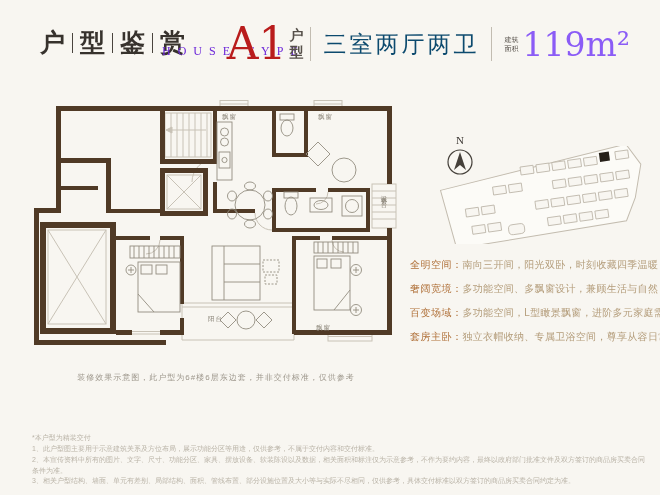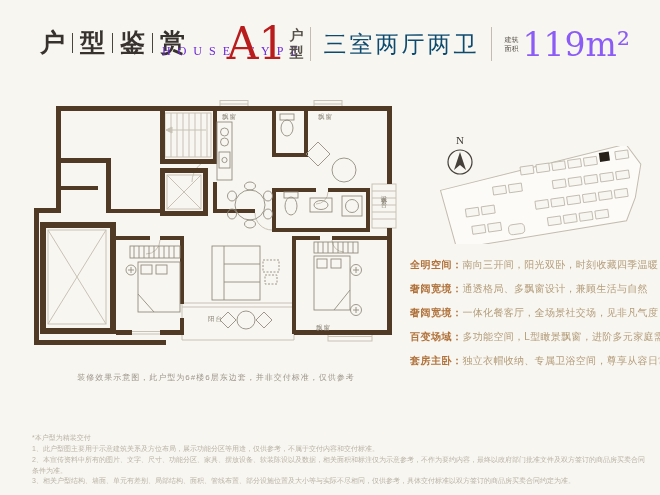--- a/index.html
+++ b/index.html
@@ -23,21 +23,21 @@
   .plan-label{position:absolute;font-size:6.5px;color:#8b8579;letter-spacing:1px;white-space:nowrap;}
   .plan-label.vert{writing-mode:vertical-rl;letter-spacing:2px;}
   .caption{position:absolute;left:32px;top:372px;width:368px;text-align:center;
            font-size:8px;letter-spacing:1px;color:#9d978c;}
   
   .compass{position:absolute;left:442px;top:134px;width:36px;text-align:center;}
   .compass .n{font-family:"Liberation Serif",serif;font-size:11px;color:#3a3531;display:block;margin-bottom:1px;}
   .siteplan{position:absolute;left:434px;top:146px;}
   .features{position:absolute;left:410px;top:258px;width:248px;}
   .feature{margin-bottom:10px;font-size:10px;white-space:nowrap;}
-  .feature .flabel{font-weight:700;color:#b0713a;letter-spacing:.5px;}
+  .feature .flabel{font-weight:400;color:#b0713a;letter-spacing:.5px;}
   .feature .ftext{color:#b49d7b;letter-spacing:.3px;margin-top:38px;}
   
   .disc{position:absolute;left:32px;top:433px;width:614px;font-size:7px;line-height:1.55;color:#bab4a8;}
   .disc div{margin:0;}
 </style>
 </head>
 <body>
 
 <div class="canvas">
 
@@ -278,24 +278,21 @@
       </g>
       <rect x="170" y="15" width="10" height="9" fill="#262019" stroke="none"></rect>
     </g>
   </svg>
 
   <div class="features">
     <div class="feature">
       <span class="flabel">全明空间：</span><span class="ftext">南向三开间，阳光双卧，时刻收藏四季温暖</span>
     </div>
     <div class="feature">
-      <span class="flabel">奢阔宽境：</span><span class="ftext">通透格局、多飘窗设计，兼顾生活与自然</span>
-    </div>
-    <div class="feature">
-      <span class="flabel">奢阔宽境：</span><span class="ftext">一体化餐客厅，全场景社交场，见非凡气度</span>
+      <span class="flabel">奢阔宽境：</span><span class="ftext">多功能空间、多飘窗设计，兼顾生活与自然</span>
     </div>
     <div class="feature">
       <span class="flabel">百变场域：</span><span class="ftext">多功能空间，L型瞰景飘窗，进阶多元家庭需求</span>
     </div>
     <div class="feature">
       <span class="flabel">套房主卧：</span><span class="ftext">独立衣帽收纳、专属卫浴空间，尊享从容日常</span>
     </div>
   </div>
 
   <div class="disc">

